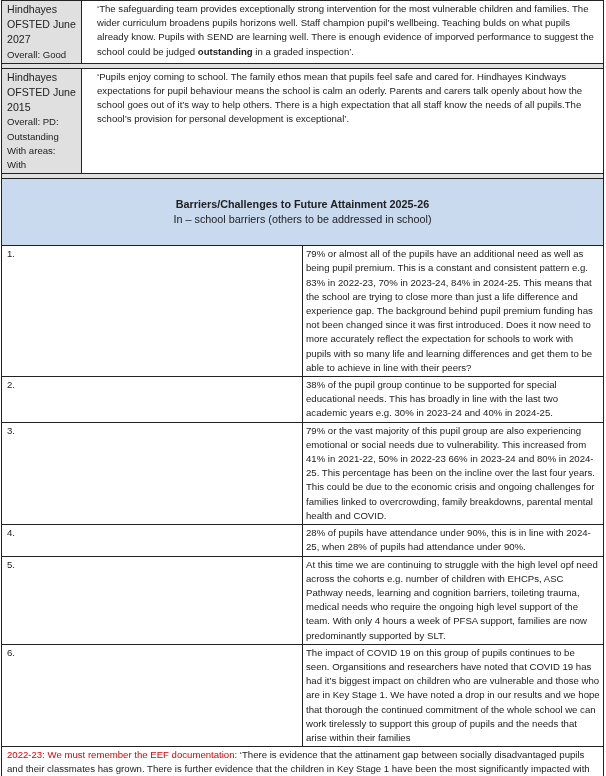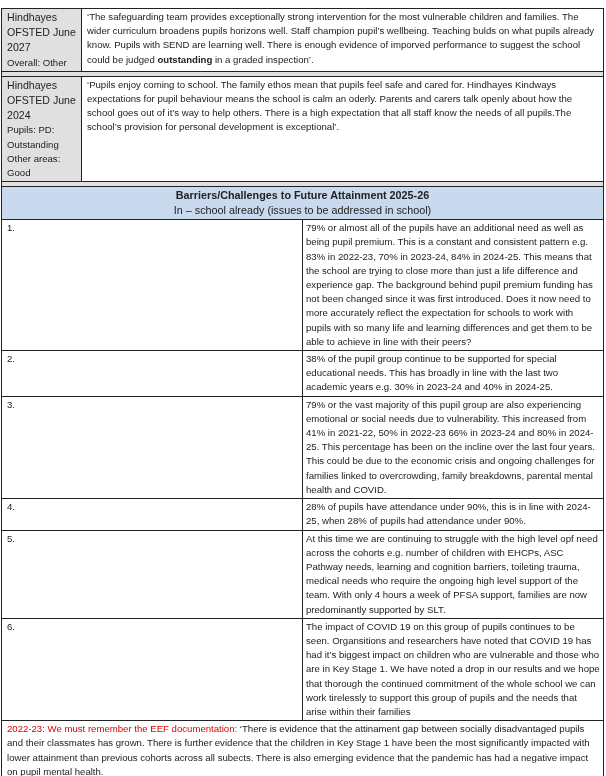--- a/index.html
+++ b/index.html
@@ -2,77 +2,77 @@
 <html><head>
   <meta charset="utf-8">
   <style>
     html, body { margin: 0; padding: 0; background: #ffffff; }
     body {
       width: 606px; height: 776px; overflow: hidden;
       font-family: "Liberation Sans", sans-serif;
       font-size: 9.6px; line-height: 14.2px; color: #222;
     }
     .page { position: relative; width: 603px; margin-left: 1px; }
-    table { border-collapse: collapse; width: 603px; table-layout: fixed; margin-top: 8px; }
+    table { border-collapse: collapse; width: 603px; table-layout: fixed; }
     td { border: 1px solid #222; vertical-align: top; padding: 1px 3px; }
     .ofsted-label { background: #e0e0e0; width: 71px; font-size: 10.6px; line-height: 15.2px; padding-left: 5px; }
     .ofsted-label .small { font-size: 9.6px; line-height: 14.2px; }
-    .ofsted-quote { padding-left: 5px; padding-right: 4px; }
+    .ofsted-quote { padding-left: 15px; padding-right: 4px; }
     .spacer-row td { height: 4px; padding: 0; background: #e0e0e0; }
-    .section-head { background: #c9d9ee; text-align: center; padding: 1px 2px; }
+    .section-head { background: #c9d9ee; text-align: center; padding: 18px 2px; }
     .section-title { font-weight: bold; font-size: 10.8px; line-height: 15px; }
     .section-sub { font-size: 10.8px; line-height: 15px; }
     .num { width: 32px; padding-left: 5px; }
     .red-u { color: #e00000; }
     .note-cell { padding-left: 5px; }
     b { font-weight: bold; }
   </style>
 </head>
 <body>
 
 <div class="page">
 
   <table>
     <tbody>
         <tr>
       <td class="ofsted-label">
         <div>Hindhayes</div>
         <div>OFSTED June</div>
         <div>2027</div>
-        <div class="small">Overall: Other</div>
+        <div class="small">Overall: Good</div>
       </td>
       <td class="ofsted-quote"><span>‘The safeguarding team provides exceptionally strong intervention for the most vulnerable children and families. The wider curriculum broadens pupils horizons well. Staff champion pupil’s wellbeing. Teaching bulds on what pupils already know. Pupils with SEND are learning well. There is enough evidence of imporved performance to suggest the school could be judged </span><b>outstanding</b><span> in a graded inspection’.</span></td>
     </tr>
     <tr class="spacer-row">
           <td colspan="2"></td>
         </tr>
     <tr>
       <td class="ofsted-label">
         <div>Hindhayes</div>
         <div>OFSTED June</div>
-        <div>2024</div>
-        <div class="small">Pupils: PD:</div>
+        <div>2015</div>
+        <div class="small">Overall: PD:</div>
         <div class="small">Outstanding</div>
-        <div class="small">Other areas:</div>
-        <div class="small">Good</div>
+        <div class="small">With areas:</div>
+        <div class="small">With</div>
       </td>
       <td class="ofsted-quote">‘Pupils enjoy coming to school. The family ethos mean that pupils feel safe and cared for. Hindhayes Kindways expectations for pupil behaviour means the school is calm an oderly. Parents and carers talk openly about how the school goes out of it’s way to help others. There is a high expectation that all staff know the needs of all pupils.The school’s provision for personal development is exceptional’.</td>
     </tr>
     <tr class="spacer-row">
           <td colspan="2"></td>
         </tr>
   </tbody>
     </table>
 
   <table style="margin-top:-1px;">
     <tbody>
         <tr>
       <td colspan="2" class="section-head">
         <div class="section-title">Barriers/Challenges to Future Attainment 2025-26</div>
-        <div class="section-sub">In – school already (issues to be addressed in school)</div>
+        <div class="section-sub">In – school barriers (others to be addressed in school)</div>
       </td>
     </tr>
     <tr>
       <td class="num">1.</td>
       <td>79% or almost all of the pupils have an additional need as well as being pupil premium. This is a constant and consistent pattern e.g. 83% in 2022-23, 70% in 2023-24, 84% in 2024-25. This means that the school are trying to close more than just a life difference and experience gap. The background behind pupil premium funding has not been changed since it was first introduced. Does it now need to more accurately reflect the expectation for schools to work with pupils with so many life and learning differences and get them to be able to achieve in line with their peers?</td>
     </tr>
     <tr>
       <td class="num">2.</td>
       <td>38% of the pupil group continue to be supported for special educational needs. This has broadly in line with the last two academic years e.g. 30% in 2023-24 and 40% in 2024-25.</td>
     </tr>

